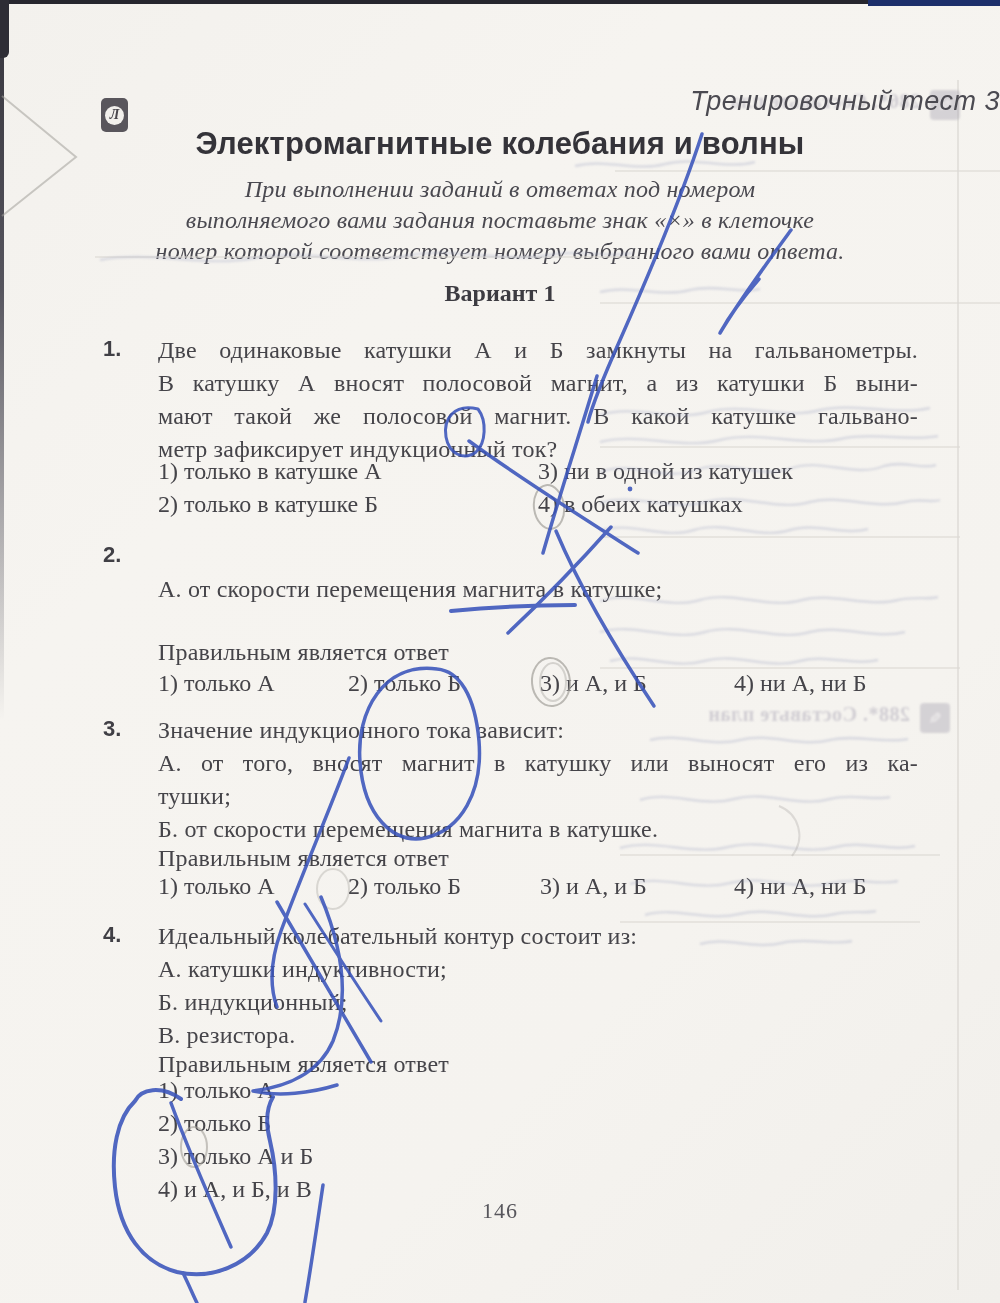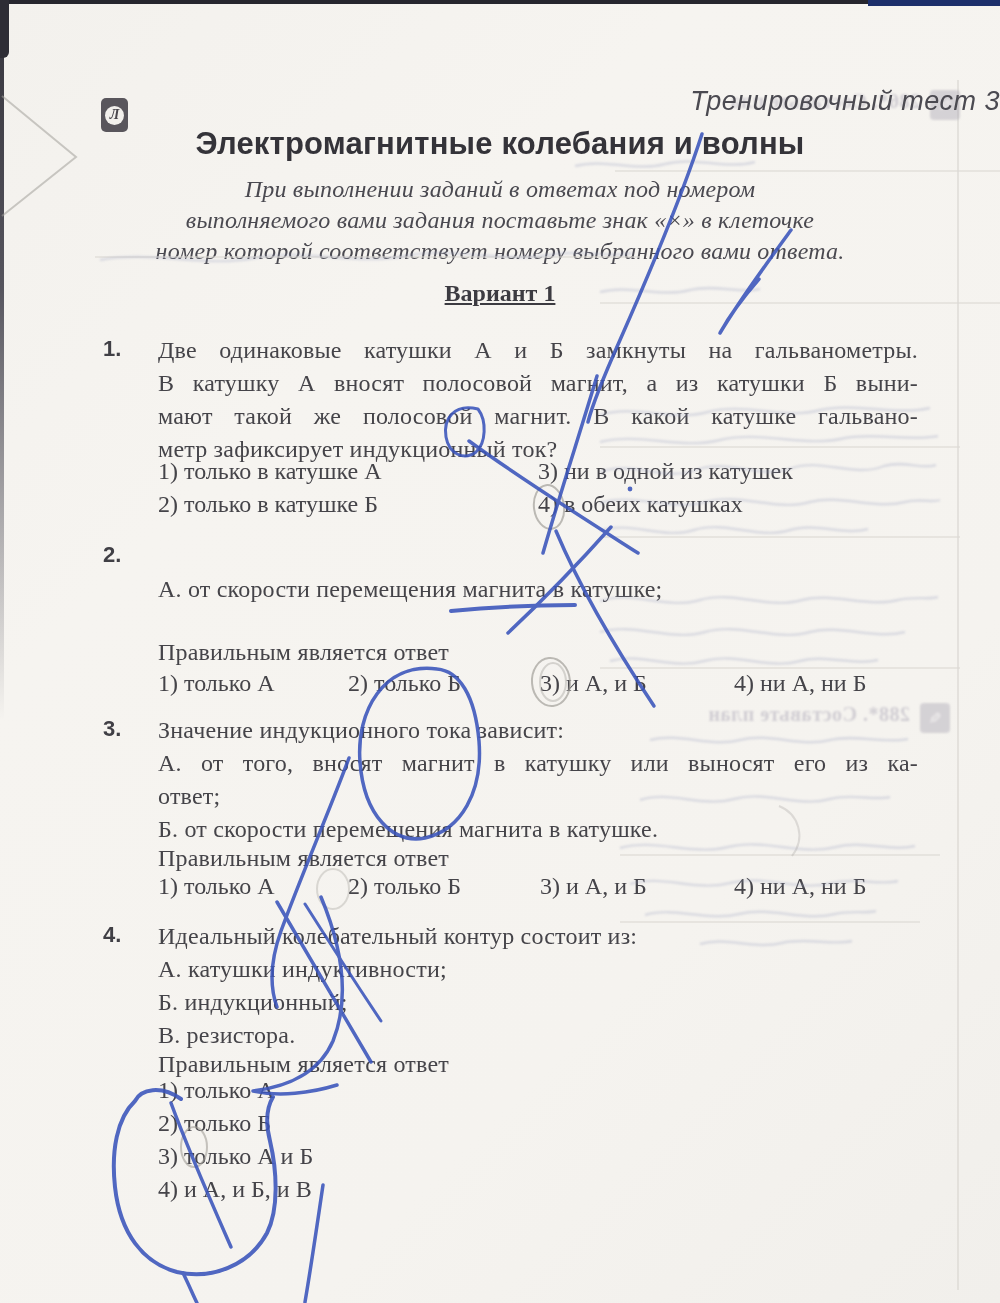--- a/index.html
+++ b/index.html
@@ -22,21 +22,21 @@
     display:flex;align-items:center;justify-content:center;
     font:italic bold 14px "Liberation Serif",serif;color:#4a474d;}
   
   .pretitle{left:0;top:86px;width:1000px;text-align:right;
     font:italic 27px "Liberation Sans",sans-serif;color:#4b4a51;letter-spacing:.5px;}
   .main-title{left:0;top:126px;width:1000px;text-align:center;
     font:bold 31px "Liberation Sans",sans-serif;color:#343339;letter-spacing:.2px;}
   .instr{left:0;width:1000px;text-align:center;
     font:italic 24px "Liberation Serif",serif;color:#4a4950;letter-spacing:.2px;}
   .variant{left:0;top:280px;width:1000px;text-align:center;
-    font:bold 24px "Liberation Serif",serif;color:#3c3b41;text-decoration:underline;}
+    font:bold 24px "Liberation Serif",serif;color:#3c3b41;}
   
   .qnum{font:bold 22px "Liberation Sans",sans-serif;color:#403f45;}
   .qline{left:158px;width:760px;font:24px/33px "Liberation Serif",serif;color:#454449;
     letter-spacing:.2px;white-space:nowrap;}
   .qline.full{white-space:normal;text-align:justify;text-align-last:justify;}
   .opt{font:24px "Liberation Serif",serif;color:#454449;white-space:nowrap;}
   .pagenum{left:0;top:1198px;width:1000px;text-align:center;
     font:22px "Liberation Serif",serif;color:#57565c;letter-spacing:1px;}
   
   .bleed{filter:blur(1.2px);opacity:.42;transform:scaleX(-1);color:#9d98ab;}
@@ -95,39 +95,40 @@
   <div class="abs qline" style="top:573px">А. от скорости перемещения магнита в катушке;</div>
   <div class="abs qline" style="top:636px">Правильным является ответ</div>
   <div class="abs opt" style="left:158px;top:670px">1) только А</div>
   <div class="abs opt" style="left:348px;top:670px">2) только Б</div>
   <div class="abs opt" style="left:540px;top:670px">3) и А, и Б</div>
   <div class="abs opt" style="left:734px;top:670px">4) ни А, ни Б</div>
 
   <div class="abs qnum" style="left:103px;top:716px">3.</div>
   <div class="abs qline" style="top:714px">Значение индукционного тока зависит:</div>
   <div class="abs qline full" style="top:747px">А. от того, вносят магнит в катушку или выносят его из ка-</div>
-  <div class="abs qline" style="top:780px">ответ;</div>
+  <div class="abs qline" style="top:780px">тушки;</div>
   <div class="abs qline" style="top:813px">Б. от скорости перемещения магнита в катушке.</div>
   <div class="abs qline" style="top:842px">Правильным является ответ</div>
   <div class="abs opt" style="left:158px;top:873px">1) только А</div>
   <div class="abs opt" style="left:348px;top:873px">2) только Б</div>
   <div class="abs opt" style="left:540px;top:873px">3) и А, и Б</div>
   <div class="abs opt" style="left:734px;top:873px">4) ни А, ни Б</div>
 
   <div class="abs qnum" style="left:103px;top:922px">4.</div>
   <div class="abs qline" style="top:920px">Идеальный колебательный контур состоит из:</div>
   <div class="abs qline" style="top:953px">А. катушки индуктивности;</div>
   <div class="abs qline" style="top:986px">Б. индукционный;</div>
   <div class="abs qline" style="top:1019px">В. резистора.</div>
   <div class="abs qline" style="top:1048px">Правильным является ответ</div>
   <div class="abs opt" style="left:158px;top:1077px">1) только А</div>
   <div class="abs opt" style="left:158px;top:1110px">2) только Б</div>
   <div class="abs opt" style="left:158px;top:1143px">3) только А и Б</div>
   <div class="abs opt" style="left:158px;top:1176px">4) и А, и Б, и В</div>
 
+  <div class="abs pagenum">146</div>
 
   <svg class="overlay" width="1000" height="1303" viewBox="0 0 1000 1303">
     <defs>
       <filter id="blur1">
           <feGaussianBlur stdDeviation="1.3"></feGaussianBlur>
         </filter>
     </defs>
 
     <g stroke="#dbd8d3" stroke-width="1.3" opacity=".75">
       <line x1="615" y1="171" x2="1000" y2="171"></line>

